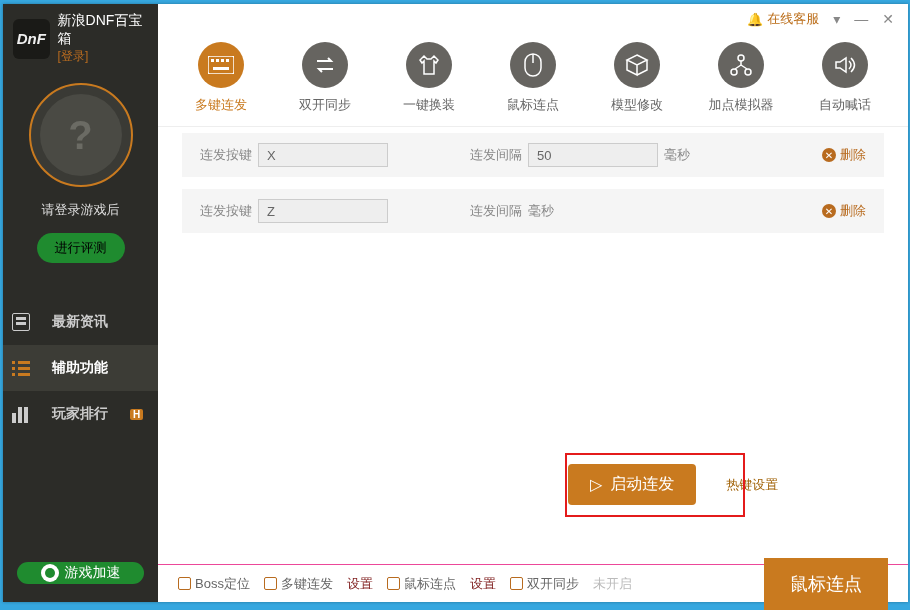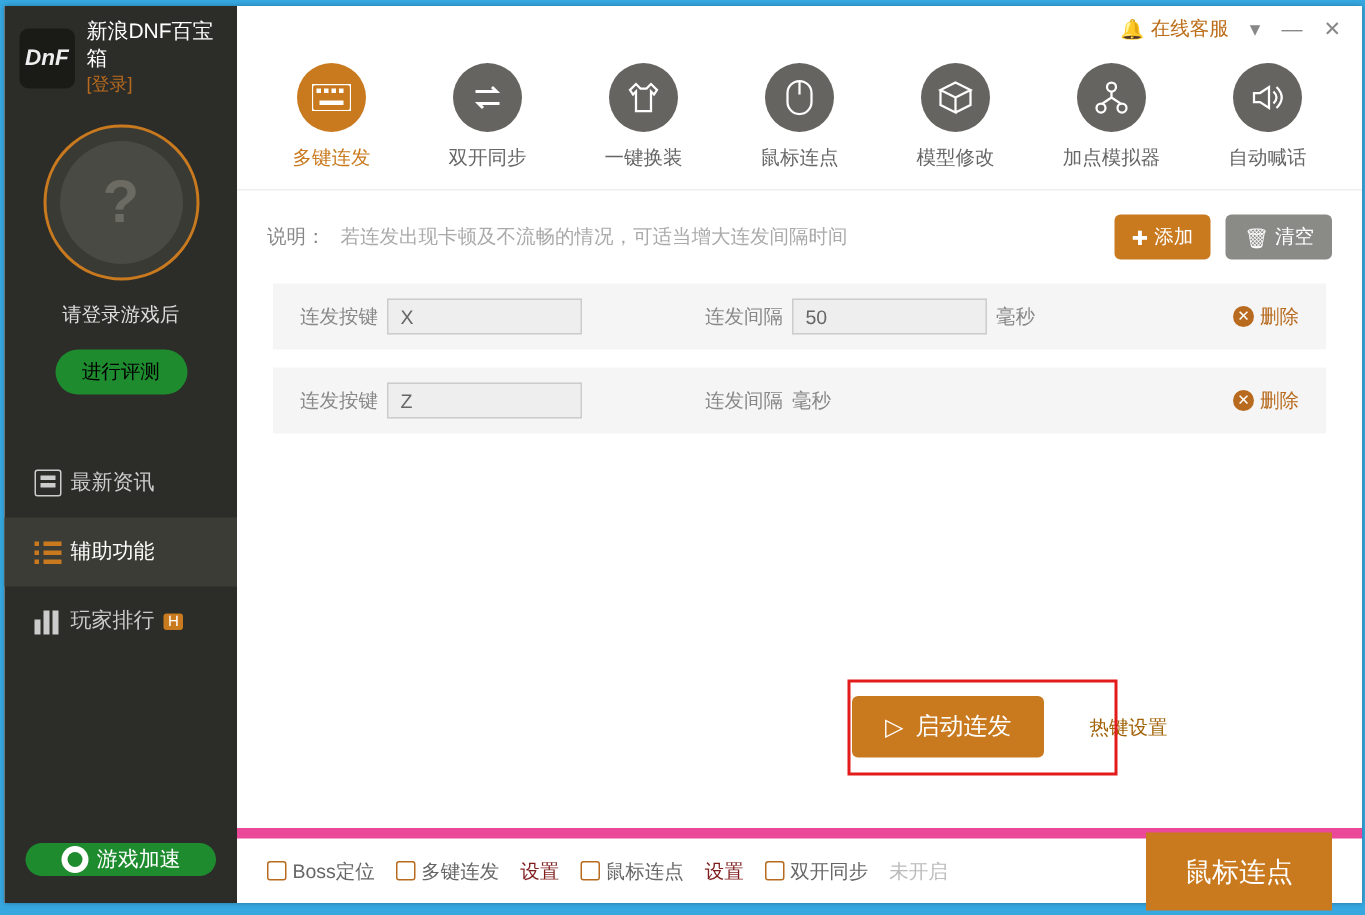--- a/index.html
+++ b/index.html
@@ -9,21 +9,21 @@
 .logo-row { display: flex; align-items: center; padding: 8px 10px; gap: 8px; }
 .logo-box { width: 40px; height: 40px; background: #1a1a17; border-radius: 6px; display: flex; align-items: center; justify-content: center; font-style: italic; font-weight: bold; color: #eee; font-size: 15px; }
 .app-title { font-size: 14px; color: #fff; }
 .login-link { font-size: 12px; color: #b86b1f; }
 .avatar-wrap { display: flex; flex-direction: column; align-items: center; margin-top: 10px; }
 .avatar-ring { width: 104px; height: 104px; border-radius: 50%; border: 2px solid #c97a1f; display: flex; align-items: center; justify-content: center; background: #3a3a35; }
 .avatar-inner { width: 82px; height: 82px; border-radius: 50%; background: #4a4a44; display: flex; align-items: center; justify-content: center; color: #6b6b64; font-size: 40px; font-weight: bold; }
 .login-prompt { margin-top: 14px; font-size: 13px; color: #ddd; }
 .eval-btn { margin-top: 14px; background: #1f8b2f; color: #000000; border: none; border-radius: 16px; padding: 6px 18px; font-size: 13px; cursor: pointer; }
 .nav { margin-top: 36px; }
-.nav-item { display: flex; align-items: center; gap: 6px; padding: 14px 20px; font-size: 14px; color: #ccc; cursor: pointer; }
+.nav-item { display: flex; align-items: center; gap: 22px; padding: 14px 9px; font-size: 14px; color: #ccc; cursor: pointer; font-weight: bold; }
 .nav-item.active { background: #3c3c36; color: #fff; }
 .nav-icon { width: 18px; height: 18px; border: 1.5px solid #ccc; display: inline-block; }
 .nav-icon.news { border-radius: 2px; position: relative; }
 .nav-icon.news::after { content:""; position:absolute; left:3px; top:3px; right:3px; height:3px; background:#ccc; box-shadow: 0 5px 0 #ccc; }
 .nav-icon.assist { border:none; position:relative; }
 .nav-icon.assist::before { content:""; position:absolute; left:0; top:2px; width:3px; height:3px; background:#c97a1f; box-shadow: 0 6px 0 #c97a1f, 0 12px 0 #c97a1f; }
 .nav-icon.assist::after { content:""; position:absolute; left:6px; top:2px; width:12px; height:3px; background:#c97a1f; box-shadow: 0 6px 0 #c97a1f, 0 12px 0 #c97a1f; }
 .nav-icon.rank { border:none; position:relative; }
 .nav-icon.rank::before { content:""; position:absolute; left:0; bottom:0; width:4px; height:10px; background:#ccc; }
 .nav-icon.rank::after { content:""; position:absolute; left:6px; bottom:0; width:4px; height:16px; background:#ccc; box-shadow: 6px 0 0 #ccc; }
@@ -54,21 +54,21 @@
 .krow input { width:130px; height:24px; border:1px solid #ccc; background:#eee; padding:0 8px; font-size:13px; color:#666; }
 .krow .gap1 { width:70px; }
 .del-link { margin-left:auto; color:#b86b1f; cursor:pointer; display:flex; align-items:center; gap:4px; }
 .del-x { width:14px; height:14px; border-radius:50%; background:#b86b1f; color:#fff; font-size:10px; display:flex; align-items:center; justify-content:center; }
 
 .start-area { position:absolute; left:410px; top:460px; display:flex; align-items:center; gap:30px; }
 .start-btn { background:#c97a1f; color:#fff; border:none; border-radius:4px; padding:10px 22px; font-size:16px; cursor:pointer; display:flex; align-items:center; gap:8px; }
 .hotkey-link { color:#a16207; font-size:13px; cursor:pointer; }
 .red-box1 { position:absolute; border:2px solid #e41b1b; left:407px; top:449px; width:180px; height:64px; pointer-events:none; }
 
-.footer { position:absolute; bottom:0; left:0; right:0; height:50px; border-top:7px solid #ec4899; display:flex; align-items:center; padding:0 20px; gap:14px; font-size:13px; color:#666; }
+.footer { position:absolute; bottom:0; left:0; right:0; height:38px; border-top:1px solid #ec4899; display:flex; align-items:center; padding:0 20px; gap:14px; font-size:13px; color:#666; }
 .chk { display:flex; align-items:center; gap:4px; }
 .chk-box { width:13px; height:13px; border:1.5px solid #b86b1f; border-radius:2px; }
 .settings-link { color:#7f1d1d; cursor:pointer; }
 .disabled-txt { color:#bbb; }
 .start-game { margin-left:auto; background:#c97a1f; color:#fff; border:none; padding:14px 26px; font-size:18px; cursor:pointer; }
 
 svg { display:block; }
 </style>
 </head>
 <body>
@@ -182,32 +182,20 @@
       <div class="tool">
         <div class="tool-circle">
             <svg width="24" height="20">
               <path d="M3 7 H7 L13 3 V17 L7 13 H3 Z M16 6 Q20 10 16 14 M18 3 Q25 10 18 17" fill="none" stroke="#fff" stroke-width="1.5"></path>
             </svg>
           </div>
         <span class="tool-label">自动喊话</span>
       </div>
     </div>
 
-    <div class="desc-row">
-      <span class="label">说明：</span>
-      <span>若连发出现卡顿及不流畅的情况，可适当增大连发间隔时间</span>
-      <button class="btn-add">
-        <span>✚</span>
-        <span>添加</span>
-      </button>
-      <button class="btn-clear">
-        <span>🗑</span>
-        <span>清空</span>
-      </button>
-    </div>
 
     <div class="rows">
       <div class="krow">
         <span>连发按键</span>
         <input value="X" style="">
         <span class="gap1"></span>
         <span>连发间隔</span>
         <input value="50" style="">
         <span>毫秒</span>
         <span class="del-link">

